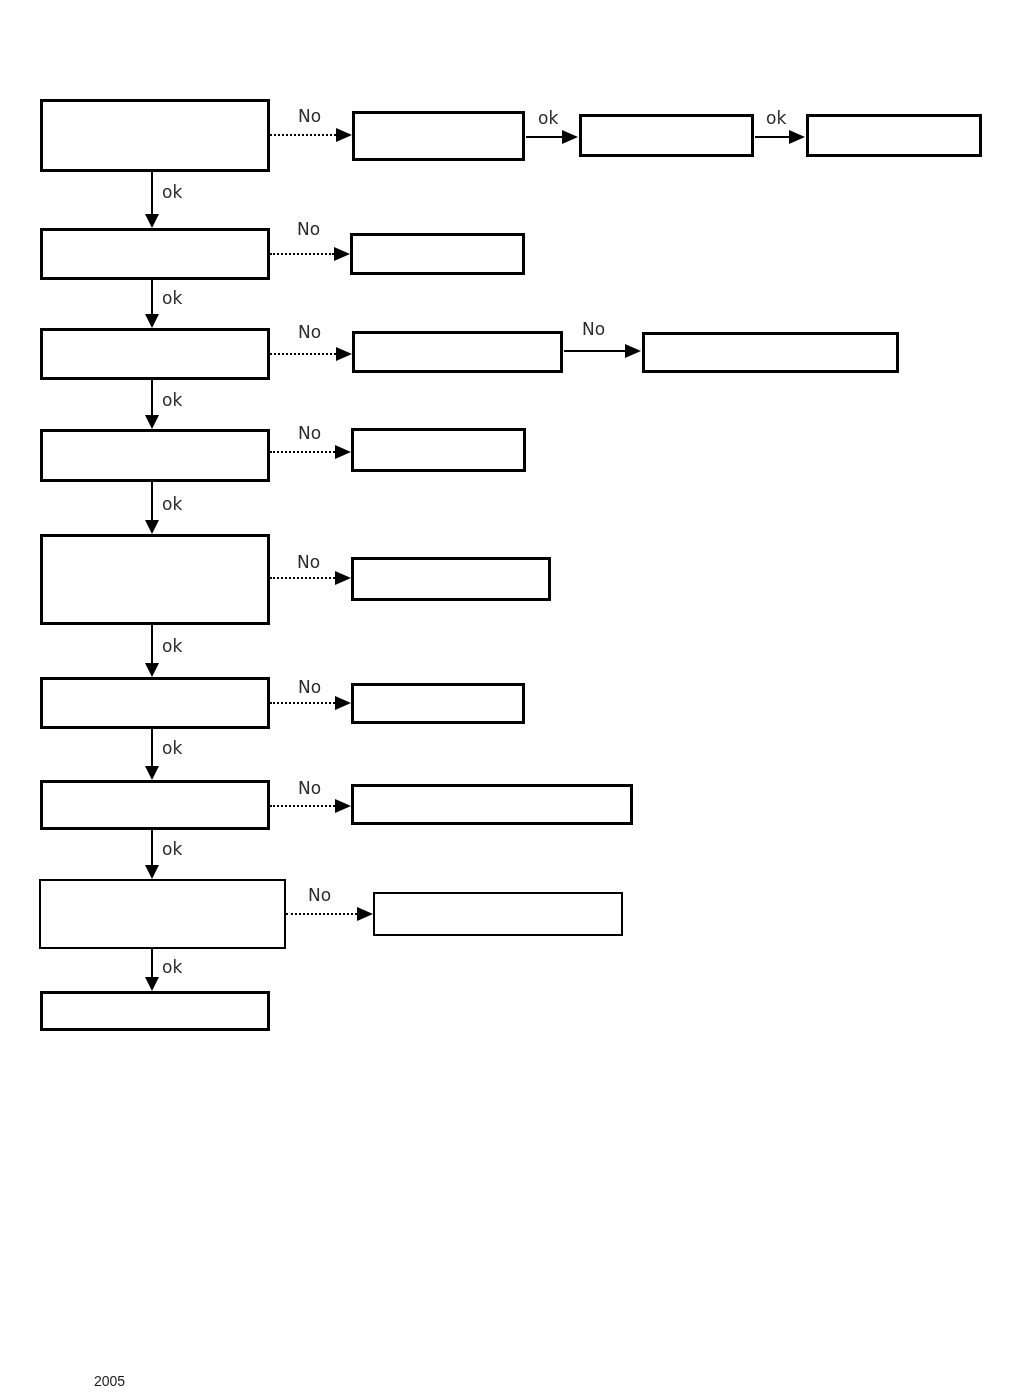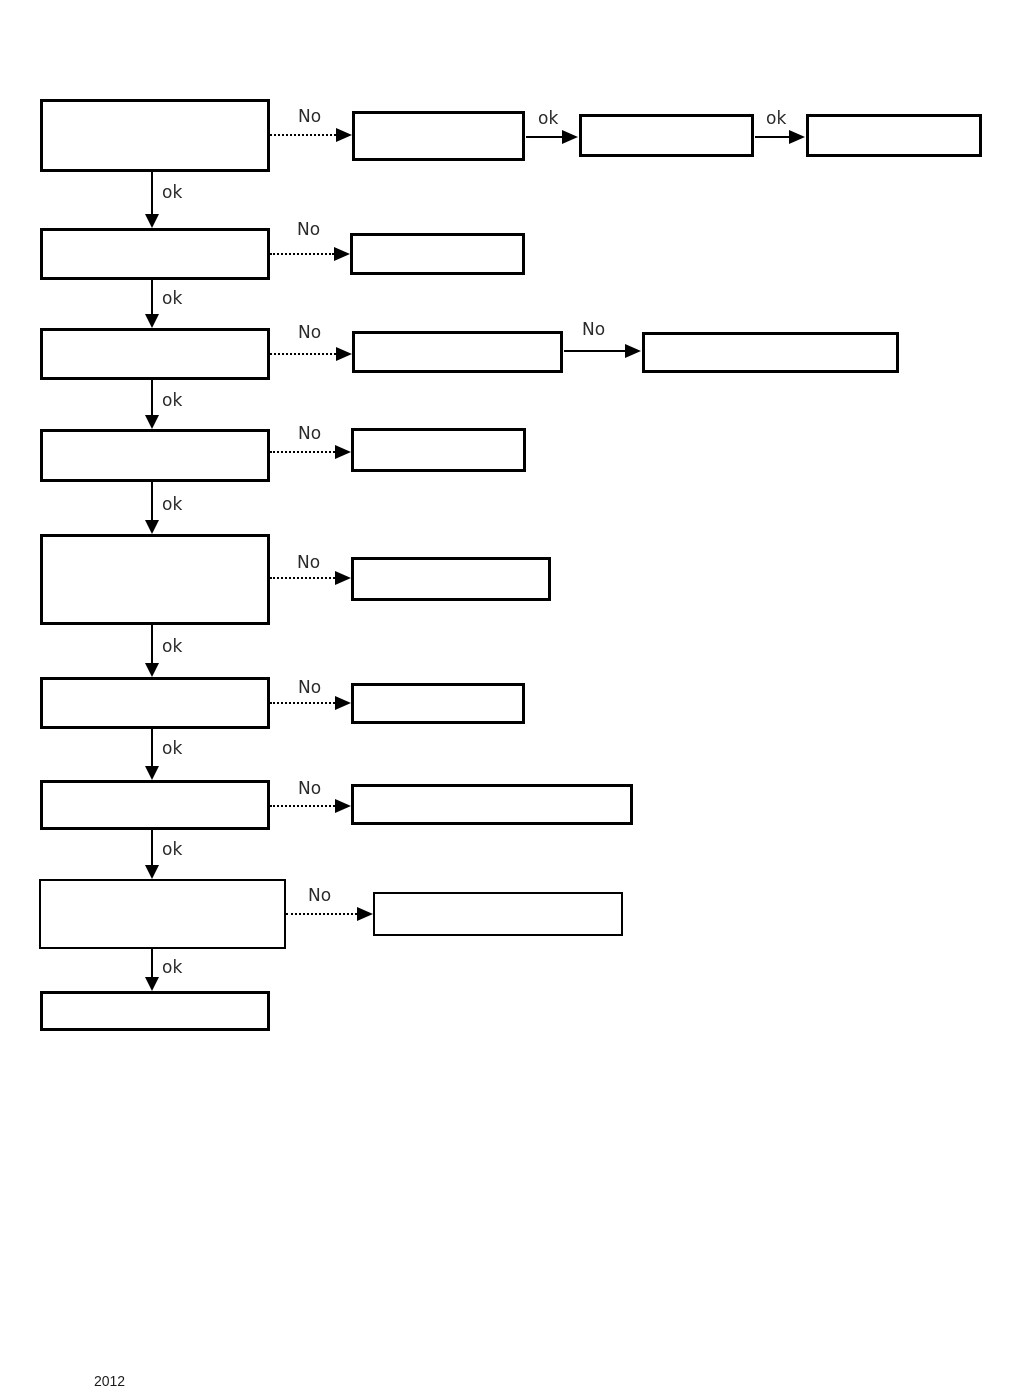--- a/index.html
+++ b/index.html
@@ -132,15 +132,15 @@
   <span class="lbl" style="left:538px;top:110px">ok</span>
 
   <div class="hline-solid" style="left:755px;top:136px;width:34px"></div>
   <div class="head-right" style="left:789px;top:130px"></div>
   <span class="lbl" style="left:766px;top:110px">ok</span>
 
   <div class="hline-solid" style="left:564px;top:350px;width:61px"></div>
   <div class="head-right" style="left:625px;top:344px"></div>
   <span class="lbl" style="left:582px;top:321px">No</span>
 
-  <div class="footer">2012</div>
+  <div class="footer">2005</div>
 
 </div>
 
 </body></html>

